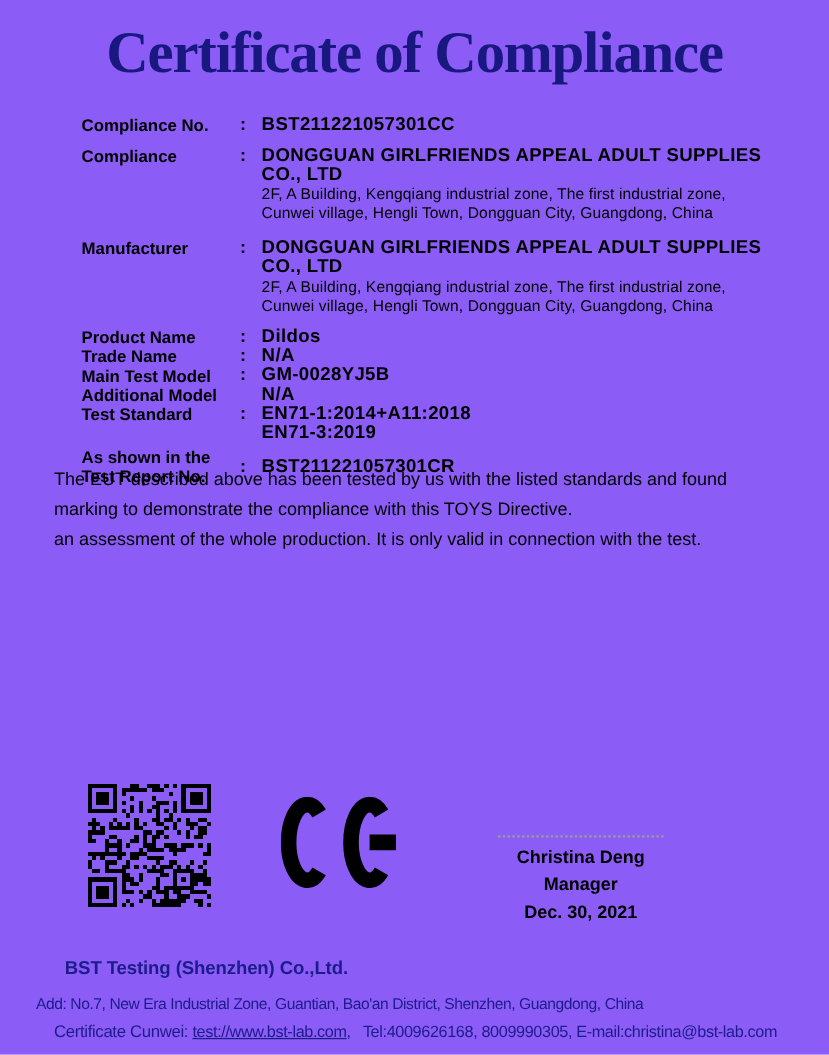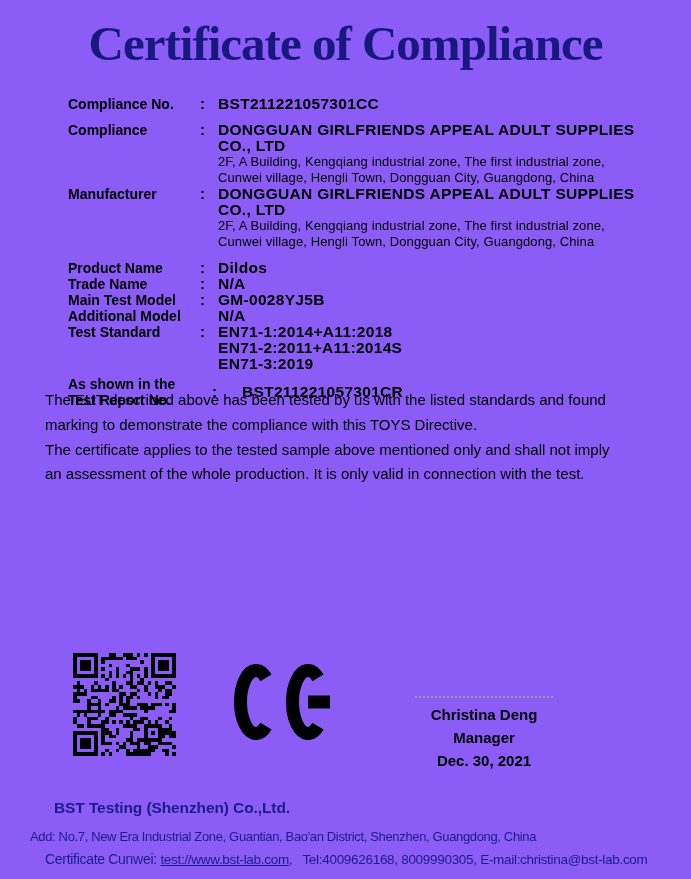--- a/index.html
+++ b/index.html
@@ -9,28 +9,28 @@
   }
   
   .doc-title{
     position:absolute;top:16px;left:0;width:691px;text-align:center;
     font-family:"Liberation Serif","DejaVu Serif",serif;
     font-weight:bold;font-size:49px;line-height:56px;color:#181880;letter-spacing:-1px;
   }
   
   .fields{position:absolute;top:96px;left:68px;width:590px;}
   .frow{display:flex;align-items:flex-start;}
-  .frow.center{align-items:center;gap:12px;}
+  .frow.center{align-items:center;}
   .flabel{width:132px;font-weight:bold;font-size:14px;line-height:16px;flex:none;}
   .fsep{width:18px;font-weight:bold;font-size:15px;line-height:16px;flex:none;}
   .fval{flex:1;}
   .vmain{font-weight:bold;font-size:15.5px;line-height:16px;letter-spacing:0.3px;}
   .vaddr{font-weight:normal;font-size:13px;line-height:16px;letter-spacing:0.1px;}
   .mt10{margin-top:10px;}
-  .mt2{margin-top:0;justify-content:flex-end;}
+  .mt2{margin-top:13px;justify-content:flex-end;}
   .mt4{margin-top:4px;}
   
   .statement{position:absolute;top:388px;left:45px;width:625px;font-size:15px;line-height:24.8px;}
   .statement div{white-space:nowrap;}
   
   .qr{position:absolute;left:73px;top:653px;width:103px;height:103px;}
   .ce{position:absolute;left:234px;top:664px;width:103px;height:76px;}
   
   .sig{position:absolute;left:398px;top:696px;width:172px;text-align:center;}
   .sig-line{width:138px;margin:0 auto 5px auto;border-top:2px dotted #9a9a9a;height:0;}
@@ -109,42 +109,40 @@
       <div class="fval">
           <div class="vmain">N/A</div>
         </div>
     </div>
 
     <div class="frow">
       <div class="flabel">Test Standard</div>
       <div class="fsep">:</div>
       <div class="fval">
         <div class="vmain">EN71-1:2014+A11:2018</div>
-        <div class="vmain">EN71-2:2011+A11:2014S</div>
         <div class="vmain">EN71-3:2019</div>
       </div>
     </div>
 
     <div class="frow center mt4">
       <div class="flabel">
         <div>As shown in the</div>
         <div>Test Report No.</div>
       </div>
       <div class="fsep">:</div>
       <div class="fval">
           <div class="vmain">BST211221057301CR</div>
         </div>
     </div>
 
   </div>
 
   <div class="statement">
     <div>The EUT described above has been tested by us with the listed standards and found</div>
     <div>marking to demonstrate the compliance with this TOYS Directive.</div>
-    <div>The certificate applies to the tested sample above mentioned only and shall not imply</div>
     <div>an assessment of the whole production. It is only valid in connection with the test.</div>
   </div>
 
   <svg class="qr" id="qr-svg" viewBox="0 0 29 29" shape-rendering="crispEdges">
       <path d="M0 0h1v1h-1zM1 0h1v1h-1zM2 0h1v1h-1zM3 0h1v1h-1zM4 0h1v1h-1zM5 0h1v1h-1zM6 0h1v1h-1zM10 0h1v1h-1zM11 0h1v1h-1zM14 0h1v1h-1zM15 0h1v1h-1zM16 0h1v1h-1zM18 0h1v1h-1zM20 0h1v1h-1zM22 0h1v1h-1zM23 0h1v1h-1zM24 0h1v1h-1zM25 0h1v1h-1zM26 0h1v1h-1zM27 0h1v1h-1zM28 0h1v1h-1zM0 1h1v1h-1zM6 1h1v1h-1zM8 1h1v1h-1zM9 1h1v1h-1zM10 1h1v1h-1zM11 1h1v1h-1zM12 1h1v1h-1zM13 1h1v1h-1zM15 1h1v1h-1zM16 1h1v1h-1zM17 1h1v1h-1zM22 1h1v1h-1zM28 1h1v1h-1zM0 2h1v1h-1zM2 2h1v1h-1zM3 2h1v1h-1zM4 2h1v1h-1zM6 2h1v1h-1zM8 2h1v1h-1zM19 2h1v1h-1zM22 2h1v1h-1zM24 2h1v1h-1zM25 2h1v1h-1zM26 2h1v1h-1zM28 2h1v1h-1zM0 3h1v1h-1zM2 3h1v1h-1zM3 3h1v1h-1zM4 3h1v1h-1zM6 3h1v1h-1zM10 3h1v1h-1zM15 3h1v1h-1zM22 3h1v1h-1zM24 3h1v1h-1zM25 3h1v1h-1zM26 3h1v1h-1zM28 3h1v1h-1zM0 4h1v1h-1zM2 4h1v1h-1zM3 4h1v1h-1zM4 4h1v1h-1zM6 4h1v1h-1zM8 4h1v1h-1zM12 4h1v1h-1zM16 4h1v1h-1zM17 4h1v1h-1zM18 4h1v1h-1zM20 4h1v1h-1zM22 4h1v1h-1zM24 4h1v1h-1zM25 4h1v1h-1zM26 4h1v1h-1zM28 4h1v1h-1zM0 5h1v1h-1zM6 5h1v1h-1zM10 5h1v1h-1zM12 5h1v1h-1zM15 5h1v1h-1zM16 5h1v1h-1zM20 5h1v1h-1zM22 5h1v1h-1zM28 5h1v1h-1zM0 6h1v1h-1zM1 6h1v1h-1zM2 6h1v1h-1zM3 6h1v1h-1zM4 6h1v1h-1zM5 6h1v1h-1zM6 6h1v1h-1zM8 6h1v1h-1zM10 6h1v1h-1zM12 6h1v1h-1zM14 6h1v1h-1zM16 6h1v1h-1zM18 6h1v1h-1zM20 6h1v1h-1zM22 6h1v1h-1zM23 6h1v1h-1zM24 6h1v1h-1zM25 6h1v1h-1zM26 6h1v1h-1zM27 6h1v1h-1zM28 6h1v1h-1zM9 7h1v1h-1zM16 7h1v1h-1zM19 7h1v1h-1zM1 8h1v1h-1zM6 8h1v1h-1zM11 8h1v1h-1zM15 8h1v1h-1zM16 8h1v1h-1zM18 8h1v1h-1zM19 8h1v1h-1zM21 8h1v1h-1zM23 8h1v1h-1zM26 8h1v1h-1zM27 8h1v1h-1zM0 9h1v1h-1zM1 9h1v1h-1zM2 9h1v1h-1zM5 9h1v1h-1zM7 9h1v1h-1zM9 9h1v1h-1zM11 9h1v1h-1zM13 9h1v1h-1zM16 9h1v1h-1zM17 9h1v1h-1zM20 9h1v1h-1zM23 9h1v1h-1zM24 9h1v1h-1zM25 9h1v1h-1zM28 9h1v1h-1zM1 10h1v1h-1zM3 10h1v1h-1zM5 10h1v1h-1zM6 10h1v1h-1zM7 10h1v1h-1zM8 10h1v1h-1zM9 10h1v1h-1zM11 10h1v1h-1zM12 10h1v1h-1zM18 10h1v1h-1zM20 10h1v1h-1zM24 10h1v1h-1zM26 10h1v1h-1zM27 10h1v1h-1zM0 11h1v1h-1zM1 11h1v1h-1zM2 11h1v1h-1zM3 11h1v1h-1zM13 11h1v1h-1zM14 11h1v1h-1zM16 11h1v1h-1zM17 11h1v1h-1zM21 11h1v1h-1zM23 11h1v1h-1zM26 11h1v1h-1zM27 11h1v1h-1zM0 12h1v1h-1zM5 12h1v1h-1zM6 12h1v1h-1zM11 12h1v1h-1zM13 12h1v1h-1zM15 12h1v1h-1zM16 12h1v1h-1zM18 12h1v1h-1zM23 12h1v1h-1zM25 12h1v1h-1zM26 12h1v1h-1zM0 13h1v1h-1zM1 13h1v1h-1zM4 13h1v1h-1zM7 13h1v1h-1zM10 13h1v1h-1zM11 13h1v1h-1zM13 13h1v1h-1zM15 13h1v1h-1zM4 14h1v1h-1zM5 14h1v1h-1zM6 14h1v1h-1zM7 14h1v1h-1zM9 14h1v1h-1zM13 14h1v1h-1zM14 14h1v1h-1zM15 14h1v1h-1zM18 14h1v1h-1zM19 14h1v1h-1zM20 14h1v1h-1zM22 14h1v1h-1zM23 14h1v1h-1zM24 14h1v1h-1zM26 14h1v1h-1zM28 14h1v1h-1zM4 15h1v1h-1zM7 15h1v1h-1zM12 15h1v1h-1zM14 15h1v1h-1zM15 15h1v1h-1zM16 15h1v1h-1zM17 15h1v1h-1zM19 15h1v1h-1zM20 15h1v1h-1zM21 15h1v1h-1zM22 15h1v1h-1zM28 15h1v1h-1zM0 16h1v1h-1zM1 16h1v1h-1zM2 16h1v1h-1zM3 16h1v1h-1zM4 16h1v1h-1zM5 16h1v1h-1zM6 16h1v1h-1zM7 16h1v1h-1zM8 16h1v1h-1zM10 16h1v1h-1zM11 16h1v1h-1zM12 16h1v1h-1zM13 16h1v1h-1zM20 16h1v1h-1zM27 16h1v1h-1zM28 16h1v1h-1zM1 17h1v1h-1zM3 17h1v1h-1zM7 17h1v1h-1zM10 17h1v1h-1zM11 17h1v1h-1zM14 17h1v1h-1zM15 17h1v1h-1zM16 17h1v1h-1zM17 17h1v1h-1zM0 18h1v1h-1zM4 18h1v1h-1zM5 18h1v1h-1zM6 18h1v1h-1zM9 18h1v1h-1zM16 18h1v1h-1zM19 18h1v1h-1zM20 18h1v1h-1zM24 18h1v1h-1zM27 18h1v1h-1zM0 19h1v1h-1zM4 19h1v1h-1zM8 19h1v1h-1zM9 19h1v1h-1zM11 19h1v1h-1zM13 19h1v1h-1zM15 19h1v1h-1zM17 19h1v1h-1zM18 19h1v1h-1zM19 19h1v1h-1zM21 19h1v1h-1zM23 19h1v1h-1zM26 19h1v1h-1zM1 20h1v1h-1zM2 20h1v1h-1zM4 20h1v1h-1zM5 20h1v1h-1zM6 20h1v1h-1zM7 20h1v1h-1zM8 20h1v1h-1zM14 20h1v1h-1zM15 20h1v1h-1zM16 20h1v1h-1zM17 20h1v1h-1zM20 20h1v1h-1zM21 20h1v1h-1zM22 20h1v1h-1zM23 20h1v1h-1zM24 20h1v1h-1zM27 20h1v1h-1zM8 21h1v1h-1zM9 21h1v1h-1zM12 21h1v1h-1zM17 21h1v1h-1zM18 21h1v1h-1zM20 21h1v1h-1zM24 21h1v1h-1zM25 21h1v1h-1zM26 21h1v1h-1zM27 21h1v1h-1zM0 22h1v1h-1zM1 22h1v1h-1zM2 22h1v1h-1zM3 22h1v1h-1zM4 22h1v1h-1zM5 22h1v1h-1zM6 22h1v1h-1zM8 22h1v1h-1zM9 22h1v1h-1zM10 22h1v1h-1zM12 22h1v1h-1zM16 22h1v1h-1zM20 22h1v1h-1zM22 22h1v1h-1zM24 22h1v1h-1zM25 22h1v1h-1zM26 22h1v1h-1zM27 22h1v1h-1zM28 22h1v1h-1zM0 23h1v1h-1zM6 23h1v1h-1zM8 23h1v1h-1zM10 23h1v1h-1zM11 23h1v1h-1zM16 23h1v1h-1zM20 23h1v1h-1zM24 23h1v1h-1zM25 23h1v1h-1zM27 23h1v1h-1zM28 23h1v1h-1zM0 24h1v1h-1zM2 24h1v1h-1zM3 24h1v1h-1zM4 24h1v1h-1zM6 24h1v1h-1zM8 24h1v1h-1zM15 24h1v1h-1zM16 24h1v1h-1zM18 24h1v1h-1zM19 24h1v1h-1zM20 24h1v1h-1zM21 24h1v1h-1zM22 24h1v1h-1zM23 24h1v1h-1zM24 24h1v1h-1zM0 25h1v1h-1zM2 25h1v1h-1zM3 25h1v1h-1zM4 25h1v1h-1zM6 25h1v1h-1zM8 25h1v1h-1zM9 25h1v1h-1zM10 25h1v1h-1zM12 25h1v1h-1zM14 25h1v1h-1zM16 25h1v1h-1zM17 25h1v1h-1zM18 25h1v1h-1zM20 25h1v1h-1zM21 25h1v1h-1zM24 25h1v1h-1zM25 25h1v1h-1zM26 25h1v1h-1zM27 25h1v1h-1zM0 26h1v1h-1zM2 26h1v1h-1zM3 26h1v1h-1zM4 26h1v1h-1zM6 26h1v1h-1zM13 26h1v1h-1zM14 26h1v1h-1zM18 26h1v1h-1zM21 26h1v1h-1zM22 26h1v1h-1zM23 26h1v1h-1zM28 26h1v1h-1zM0 27h1v1h-1zM6 27h1v1h-1zM9 27h1v1h-1zM12 27h1v1h-1zM15 27h1v1h-1zM17 27h1v1h-1zM18 27h1v1h-1zM19 27h1v1h-1zM20 27h1v1h-1zM21 27h1v1h-1zM22 27h1v1h-1zM25 27h1v1h-1zM26 27h1v1h-1zM0 28h1v1h-1zM1 28h1v1h-1zM2 28h1v1h-1zM3 28h1v1h-1zM4 28h1v1h-1zM5 28h1v1h-1zM6 28h1v1h-1zM8 28h1v1h-1zM10 28h1v1h-1zM15 28h1v1h-1zM16 28h1v1h-1zM17 28h1v1h-1zM18 28h1v1h-1zM19 28h1v1h-1zM20 28h1v1h-1zM21 28h1v1h-1zM26 28h1v1h-1zM28 28h1v1h-1z" fill="#000"></path>
     </svg>
 
   <svg class="ce" viewBox="0 0 103 76">
     <path d="M 31.96 13.87 A 15.5 31.5 0 1 0 31.96 62.13" fill="none" stroke="#000" stroke-width="13"></path>
     <path d="M 83.96 13.87 A 15.5 31.5 0 1 0 83.96 62.13" fill="none" stroke="#000" stroke-width="13"></path>

